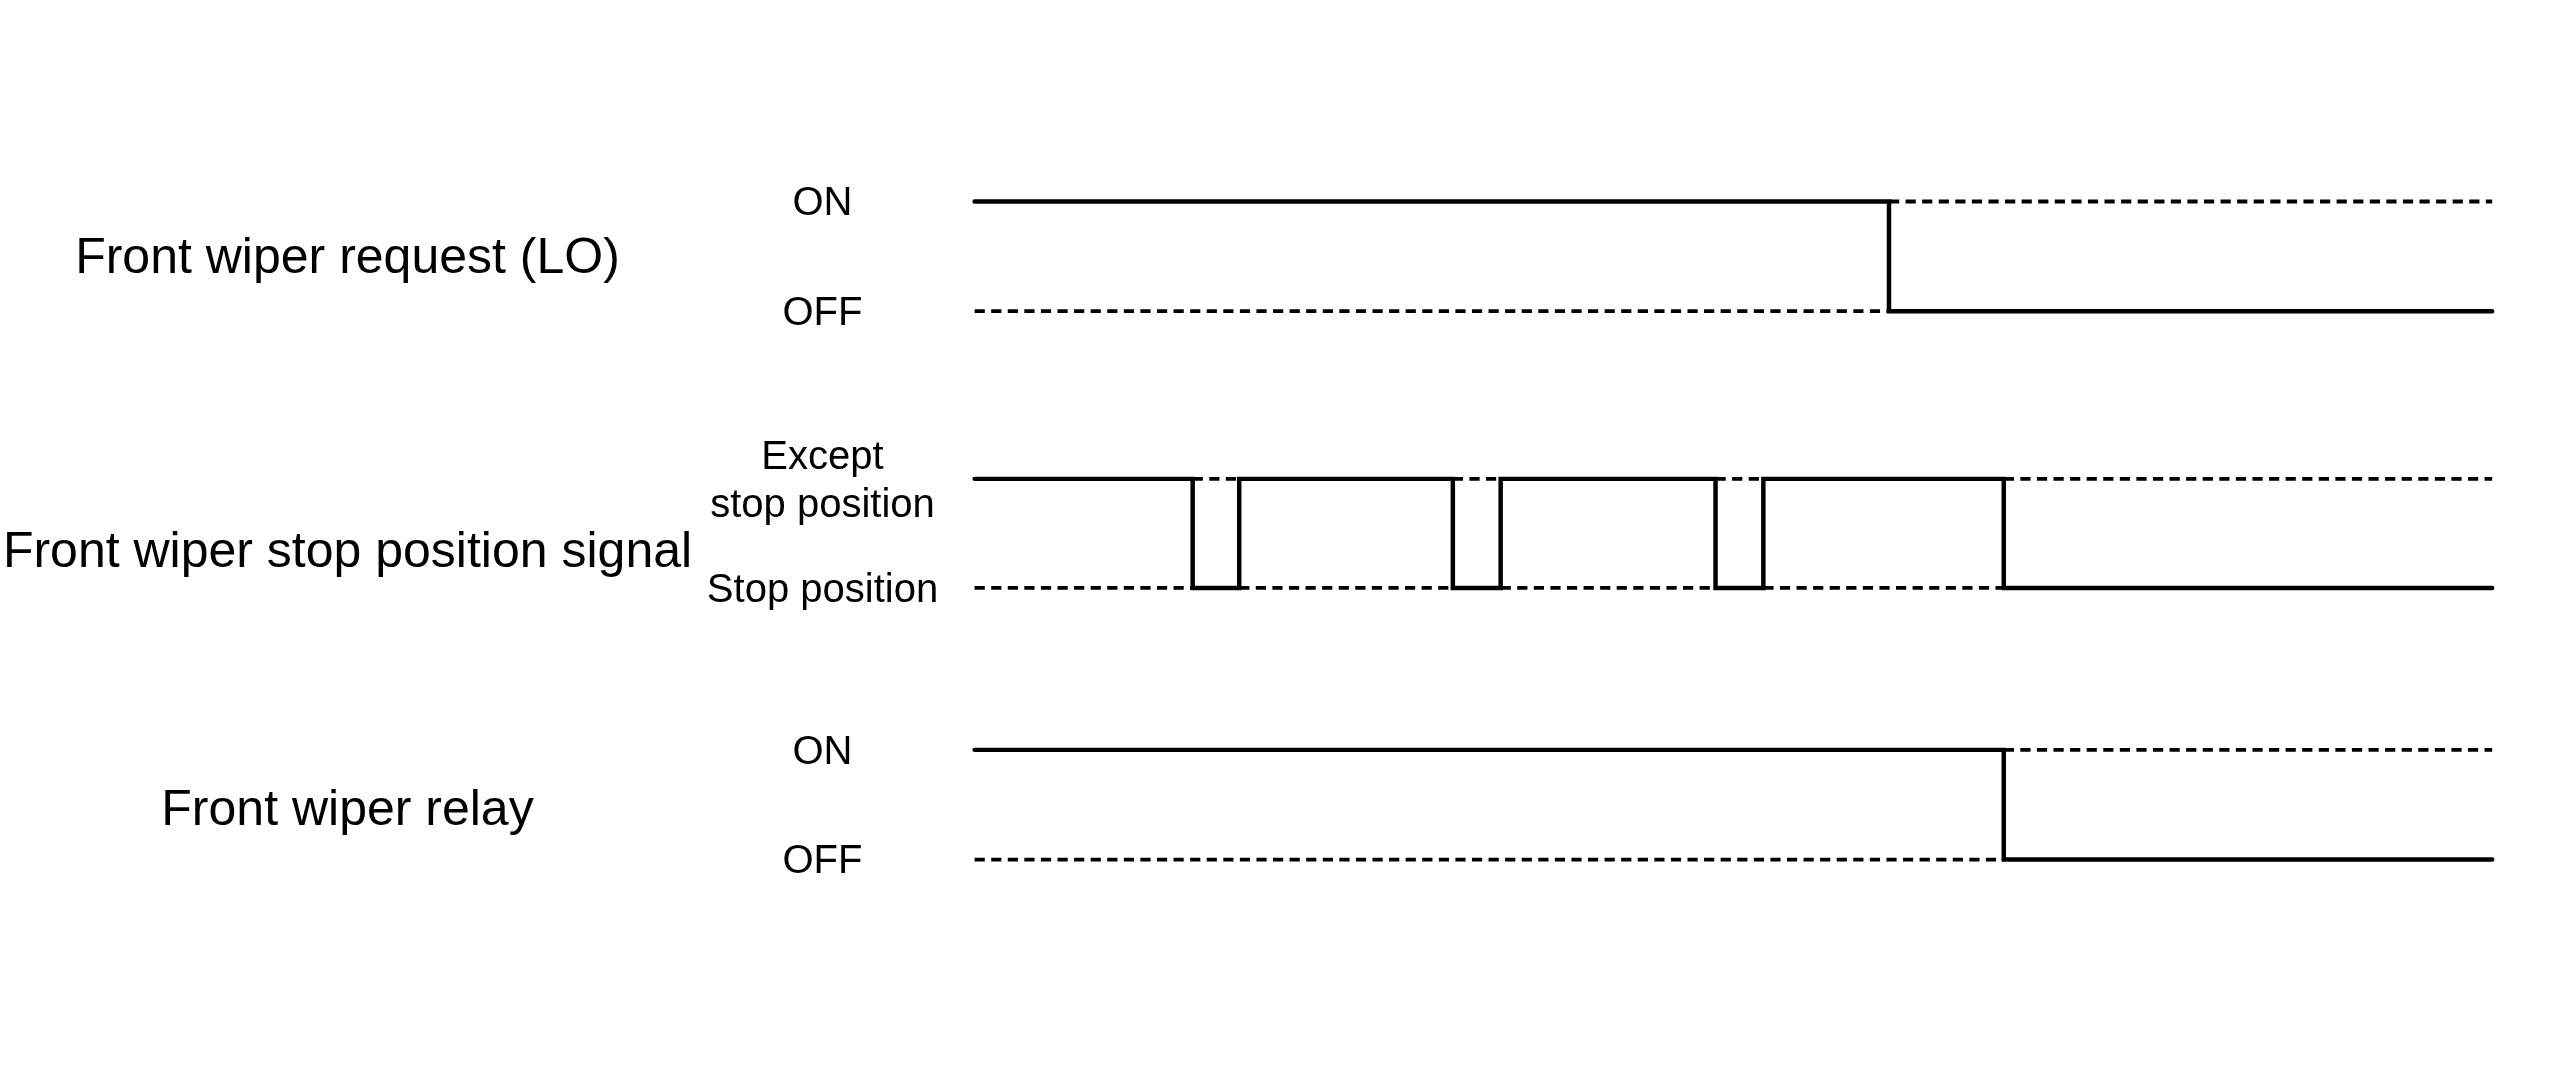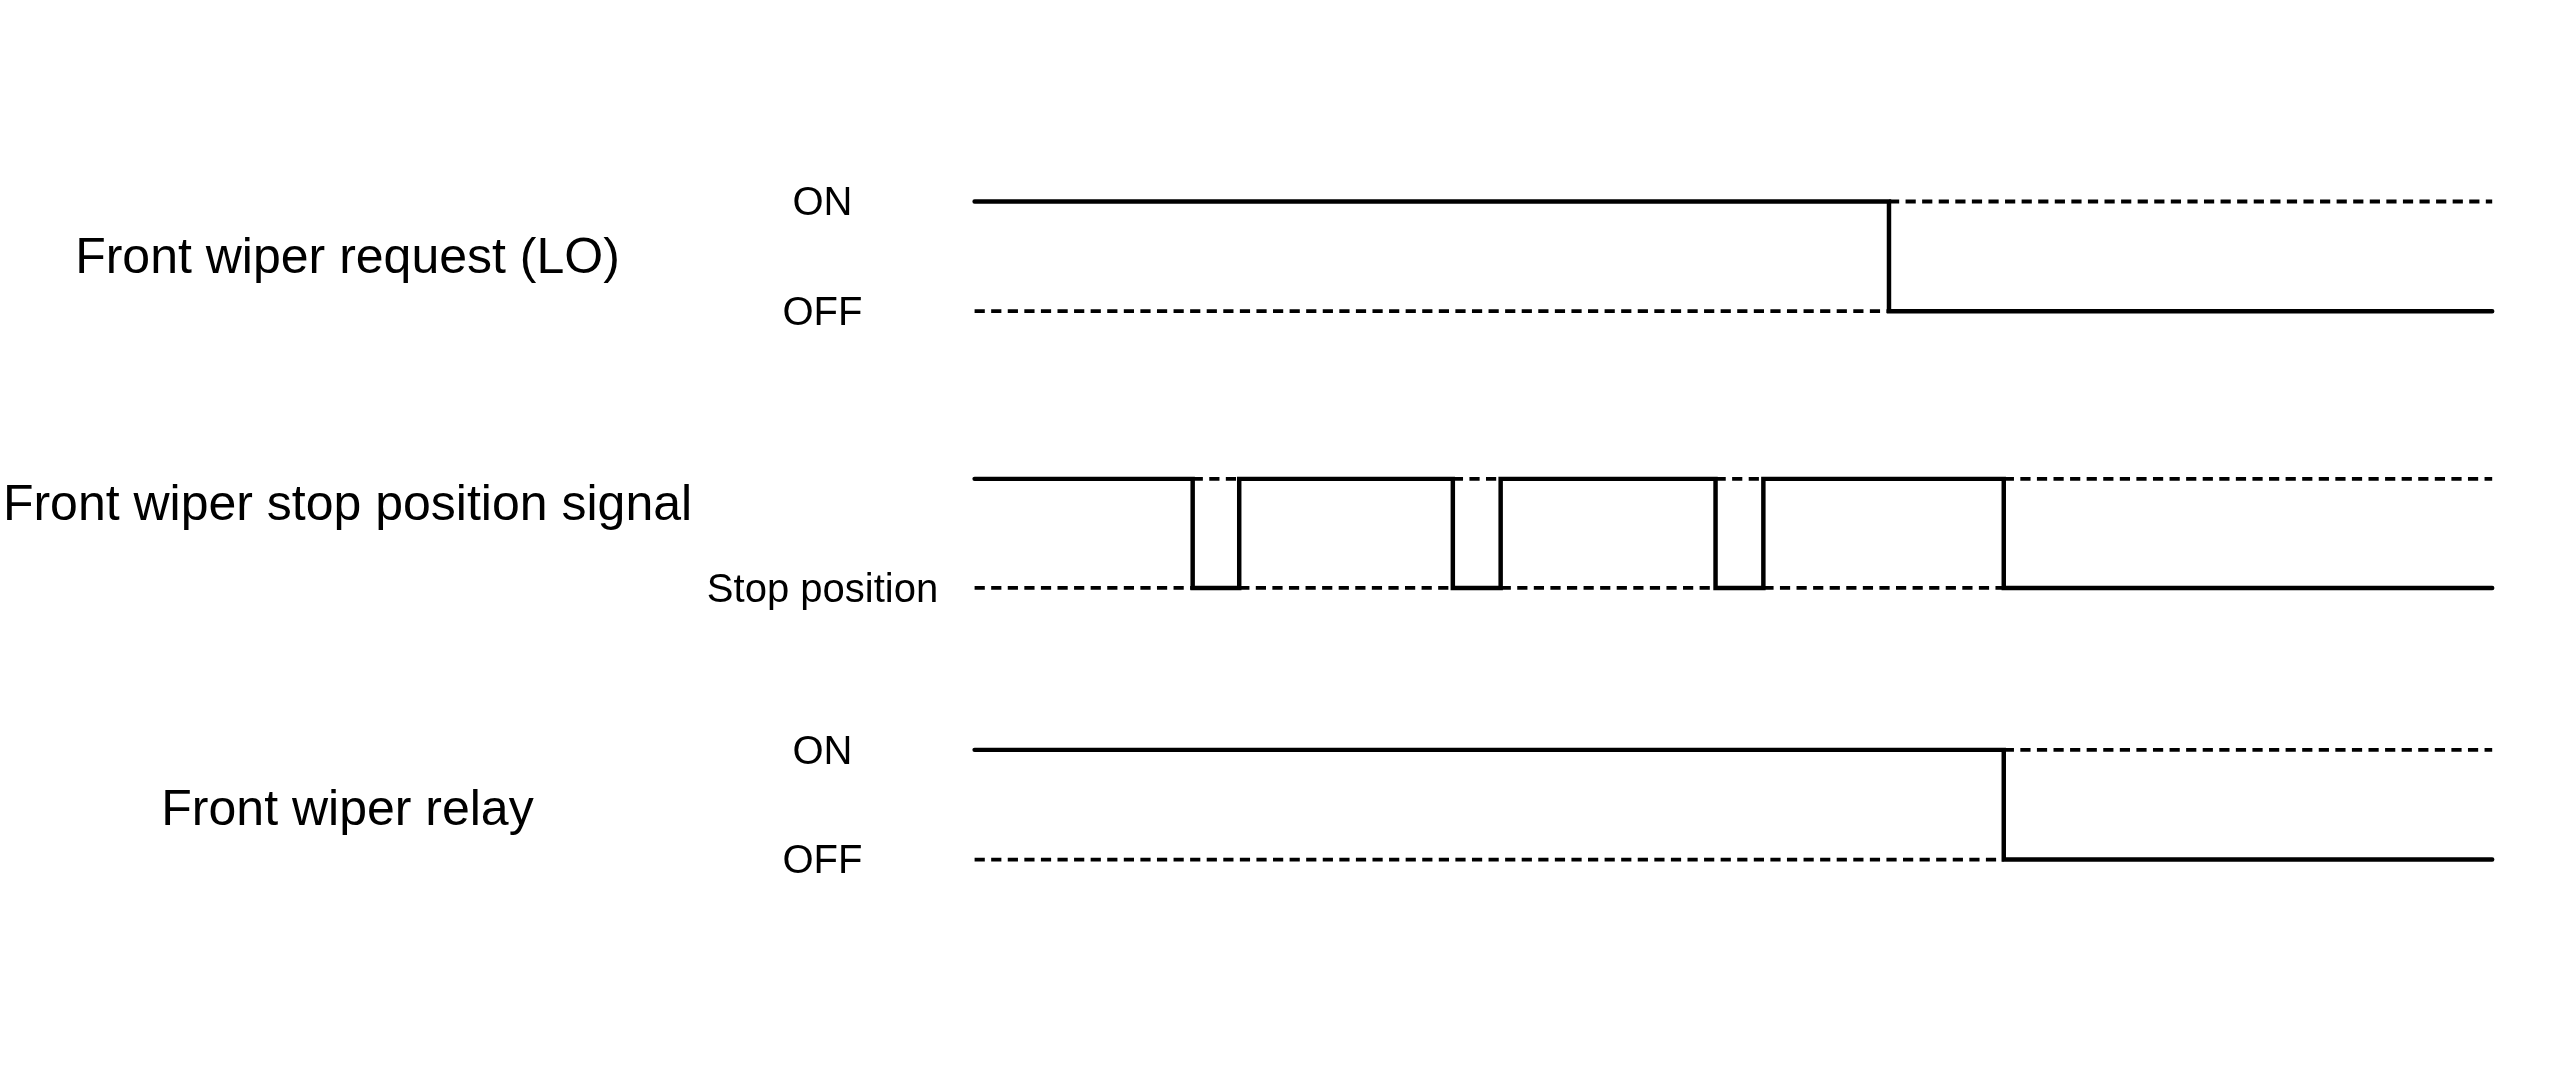--- a/index.html
+++ b/index.html
@@ -63,21 +63,25 @@
     </svg>
 
   <div class="sig-label" style="top: 232px;">Front wiper request (LO)</div>
   <div class="lvl-label" style="top: 177px;">
     <span>ON</span>
   </div>
   <div class="lvl-label" style="top: 287px;">
     <span>OFF</span>
   </div>
 
-  <div class="sig-label" style="top: 479px;">Front wiper stop position signal</div>
+  <div class="sig-label" style="top: 526px;">Front wiper stop position signal</div>
+  <div class="lvl-label" style="top: 431px;">
+    <span>Except</span>
+    <span>stop position</span>
+  </div>
   <div class="lvl-label" style="top: 564px;">
     <span>Stop position</span>
   </div>
 
   <div class="sig-label" style="top: 784px;">Front wiper relay</div>
   <div class="lvl-label" style="top: 726px;">
     <span>ON</span>
   </div>
   <div class="lvl-label" style="top: 835px;">
     <span>OFF</span>

